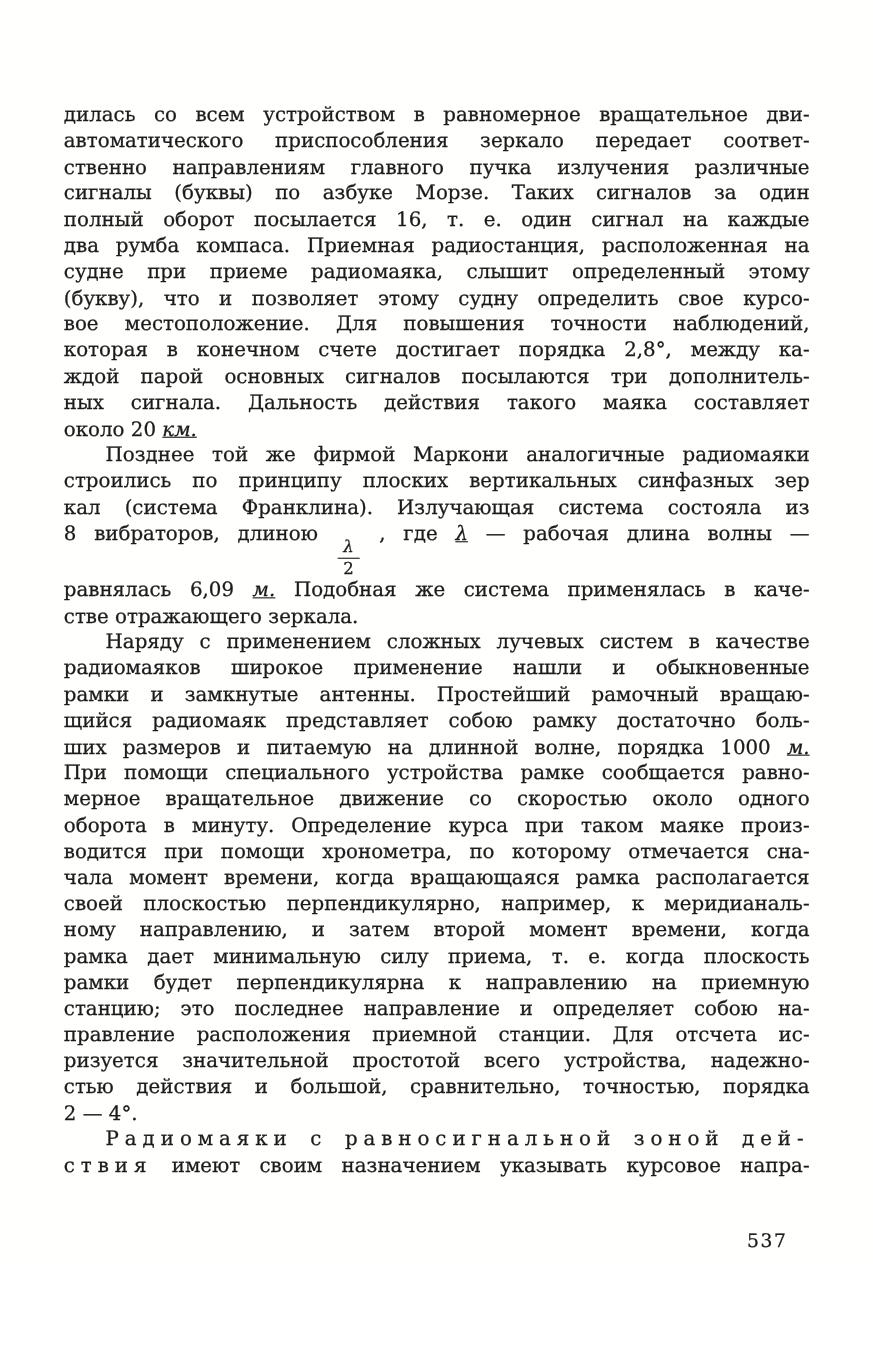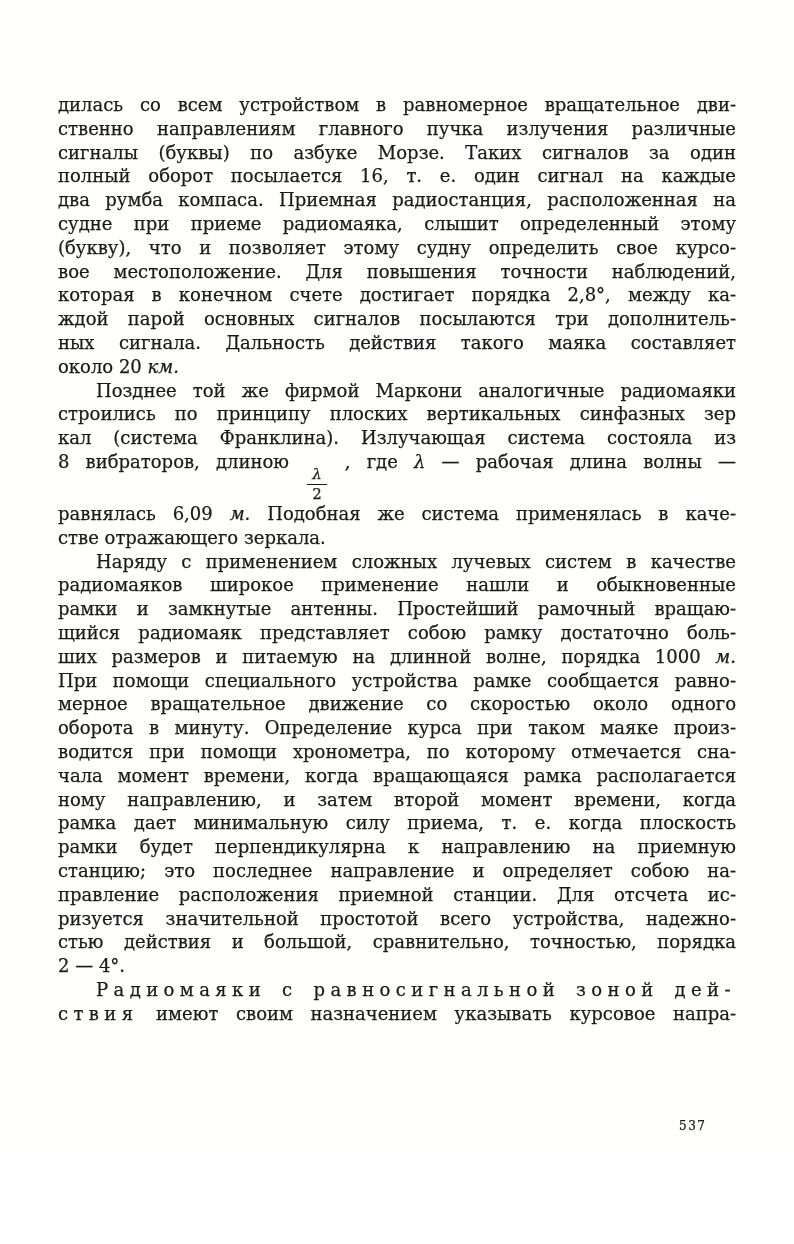--- a/index.html
+++ b/index.html
@@ -31,20 +31,21 @@
     -webkit-text-stroke: 0.25px #1b1b1b;
   }
   .line.para-end {
     text-align-last: left;
   }
   .line.indent {
     text-indent: 38px;
   }
   .it {
     font-style: italic;
+    text-decoration: underline;
   }
   .sp {
     letter-spacing: 0.30em;
   }
   .frac {
     display: inline-flex;
     flex-direction: column;
     align-items: center;
     font-size: 15px;
     line-height: 15px;
@@ -56,31 +57,32 @@
     border-bottom: 1.5px solid #1b1b1b;
     padding: 0 5px 2px 5px;
   }
   .frac .den {
     padding-top: 2px;
   }
   .page-number {
     position: absolute;
     top: 1119px;
     left: 679px;
-    font-size: 12px;
+    font-size: 17px;
     letter-spacing: 1.5px;
     -webkit-text-stroke: 0.25px #1b1b1b;
   }
 </style>
 </head>
 <body>
 
 <div class="page">
   <div class="text-block" id="text-block">
       <div class="line"><span>дилась со всем устройством в равномерное вращательное дви-</span></div>
+      <div class="line"><span>автоматического приспособления зеркало передает соответ-</span></div>
       <div class="line"><span>ственно направлениям главного пучка излучения различные</span></div>
       <div class="line"><span>сигналы (буквы) по азбуке Морзе. Таких сигналов за один</span></div>
       <div class="line"><span>полный оборот посылается 16, т. е. один сигнал на каждые</span></div>
       <div class="line"><span>два румба компаса. Приемная радиостанция, расположенная на</span></div>
       <div class="line"><span>судне при приеме радиомаяка, слышит определенный этому</span></div>
       <div class="line"><span>(букву), что и позволяет этому судну определить свое курсо-</span></div>
       <div class="line"><span>вое местоположение. Для повышения точности наблюдений,</span></div>
       <div class="line"><span>которая в конечном счете достигает порядка 2,8°, между ка-</span></div>
       <div class="line"><span>ждой парой основных сигналов посылаются три дополнитель-</span></div>
       <div class="line"><span>ных сигнала. Дальность действия такого маяка составляет</span></div>
@@ -97,20 +99,21 @@
       <div class="line indent"><span>Наряду с применением сложных лучевых систем в качестве</span></div>
       <div class="line"><span>радиомаяков широкое применение нашли и обыкновенные</span></div>
       <div class="line"><span>рамки и замкнутые антенны. Простейший рамочный вращаю-</span></div>
       <div class="line"><span>щийся радиомаяк представляет собою рамку достаточно боль-</span></div>
       <div class="line"><span>ших размеров и питаемую на длинной волне, порядка 1000 </span><span class="it">м.</span></div>
       <div class="line"><span>При помощи специального устройства рамке сообщается равно-</span></div>
       <div class="line"><span>мерное вращательное движение со скоростью около одного</span></div>
       <div class="line"><span>оборота в минуту. Определение курса при таком маяке произ-</span></div>
       <div class="line"><span>водится при помощи хронометра, по которому отмечается сна-</span></div>
       <div class="line"><span>чала момент времени, когда вращающаяся рамка располагается</span></div>
+      <div class="line"><span>своей плоскостью перпендикулярно, например, к меридианаль-</span></div>
       <div class="line"><span>ному направлению, и затем второй момент времени, когда</span></div>
       <div class="line"><span>рамка дает минимальную силу приема, т. е. когда плоскость</span></div>
       <div class="line"><span>рамки будет перпендикулярна к направлению на приемную</span></div>
       <div class="line"><span>станцию; это последнее направление и определяет собою на-</span></div>
       <div class="line"><span>правление расположения приемной станции. Для отсчета ис-</span></div>
       <div class="line"><span>ризуется значительной простотой всего устройства, надежно-</span></div>
       <div class="line"><span>стью действия и большой, сравнительно, точностью, порядка</span></div>
       <div class="line para-end"><span>2 — 4°.</span></div>
       <div class="line indent"><span class="sp">Радиомаяки с равносигнальной зоной дей-</span></div>
       <div class="line"><span class="sp">ствия</span><span> имеют своим назначением указывать курсовое напра-</span></div>

